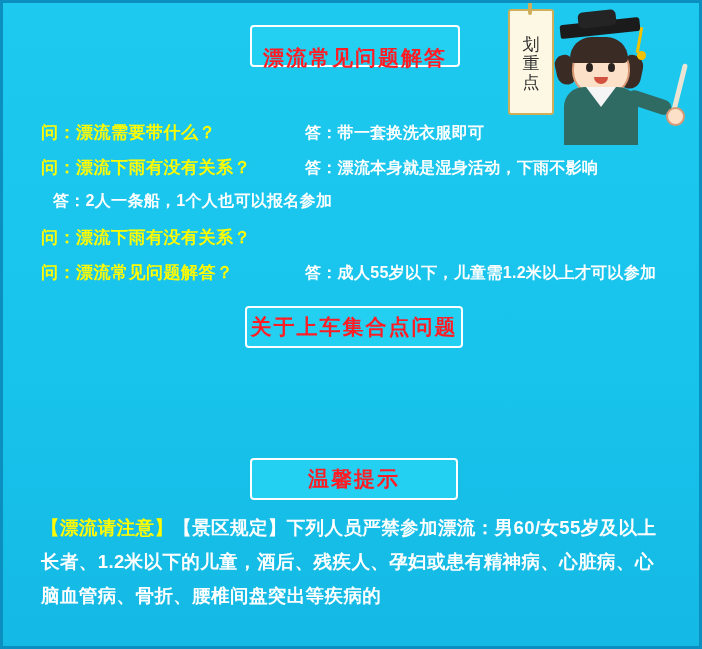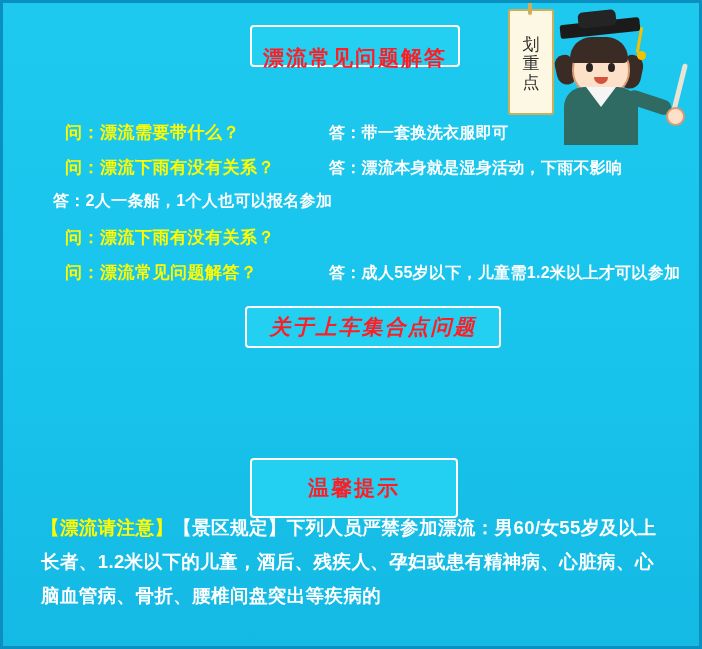--- a/index.html
+++ b/index.html
@@ -45,31 +45,30 @@
     left: 247px;
     top: 22px;
     width: 210px;
     height: 42px;
   }
   #title-faq .txt { font-size: 21px; margin-top: 24px; }
 
   #title-pickup {
     left: 242px;
     top: 303px;
-    width: 256px;
+    width: 218px;
     height: 42px;
-    font-style: italic;
   }
   #title-pickup .txt { font-size: 21px; }
 
   #title-tips {
     left: 247px;
     top: 455px;
     width: 208px;
-    height: 60px;
+    height: 42px;
   }
   #title-tips .txt { font-size: 21px; }
 
   
   .mascot {
     position: absolute;
     left: 495px;
     top: 0px;
     width: 200px;
     height: 140px;
@@ -267,21 +266,20 @@
     box-sizing: border-box;
   }
   .qa-q {
     width: 252px;
     flex: 0 0 252px;
     color: #fffb00;
     font-size: 17px;
     font-weight: bold;
     letter-spacing: 0.5px;
     white-space: nowrap;
-    margin-left: 24px;
   }
   .qa-a {
     color: #ffffff;
     font-size: 16px;
     font-weight: bold;
     letter-spacing: 0.3px;
     white-space: nowrap;
     margin-left: 12px;
   }
 

